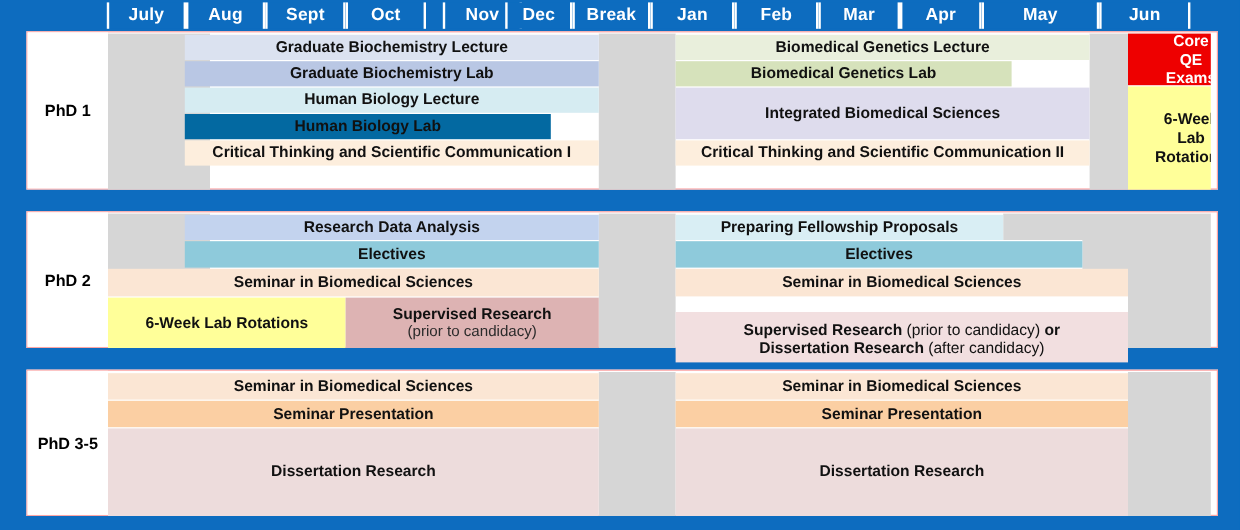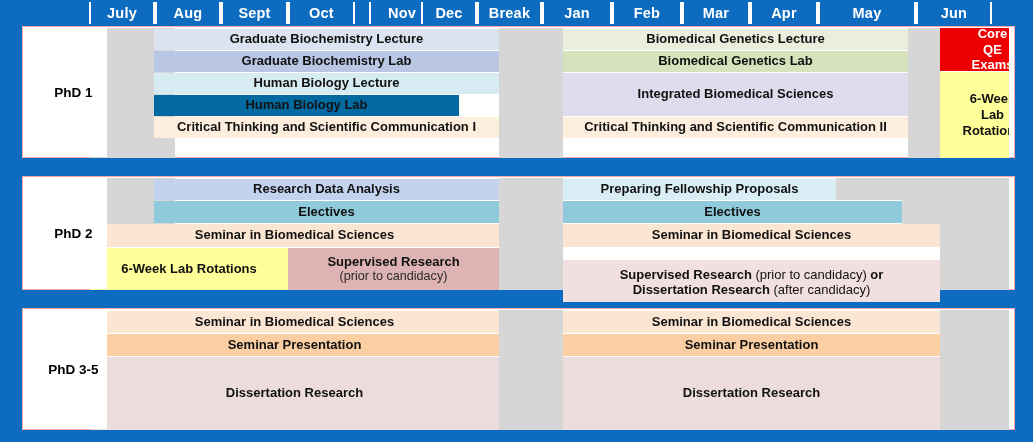--- a/index.html
+++ b/index.html
@@ -56,21 +56,20 @@
     top: 0;
     bottom: 0;
     width: 67px;
     display: flex;
     align-items: center;
     justify-content: center;
     font-weight: bold;
     font-size: 13.5px;
     color: #000000;
     background: #ffffff;
-    margin-left: 17px;
   }
 
   
   .gray {
     position: absolute;
     background: #d6d6d6;
   }
 
   
   .bar {
@@ -141,21 +140,21 @@
       </div>
       <div class="bar" style="left: 131px; top: 68px; width: 305px; height: 21px; background: #0369a1;">
         <span>Human Biology Lab</span>
       </div>
       <div class="bar" style="left: 131px; top: 90px; width: 345px; height: 21px; background: rgb(253, 238, 221);">
         <span>Critical Thinking and Scientific Communication I</span>
       </div>
       <div class="bar" style="left: 540px; top: 2px; width: 345px; height: 21px; background: rgb(233, 239, 220);">
         <span>Biomedical Genetics Lecture</span>
       </div>
-      <div class="bar" style="left: 540px; top: 24px; width: 345px; height: 21px; background: rgb(214, 226, 187);">
+      <div class="bar" style="left: 540px; top: 24px; width: 280px; height: 21px; background: rgb(214, 226, 187);">
         <span>Biomedical Genetics Lab</span>
       </div>
       <div class="bar" style="left: 540px; top: 46px; width: 345px; height: 43px; background: rgb(222, 220, 237);">
         <span>Integrated Biomedical Sciences</span>
       </div>
       <div class="bar" style="left: 540px; top: 90px; width: 345px; height: 21px; background: rgb(253, 238, 221);">
         <span>Critical Thinking and Scientific Communication II</span>
       </div>
       <div class="bar vert" style="left: 917px; top: 1px; width: 69px; height: 43px; background: rgb(238, 0, 0); color: rgb(255, 255, 255);">
         <span>

